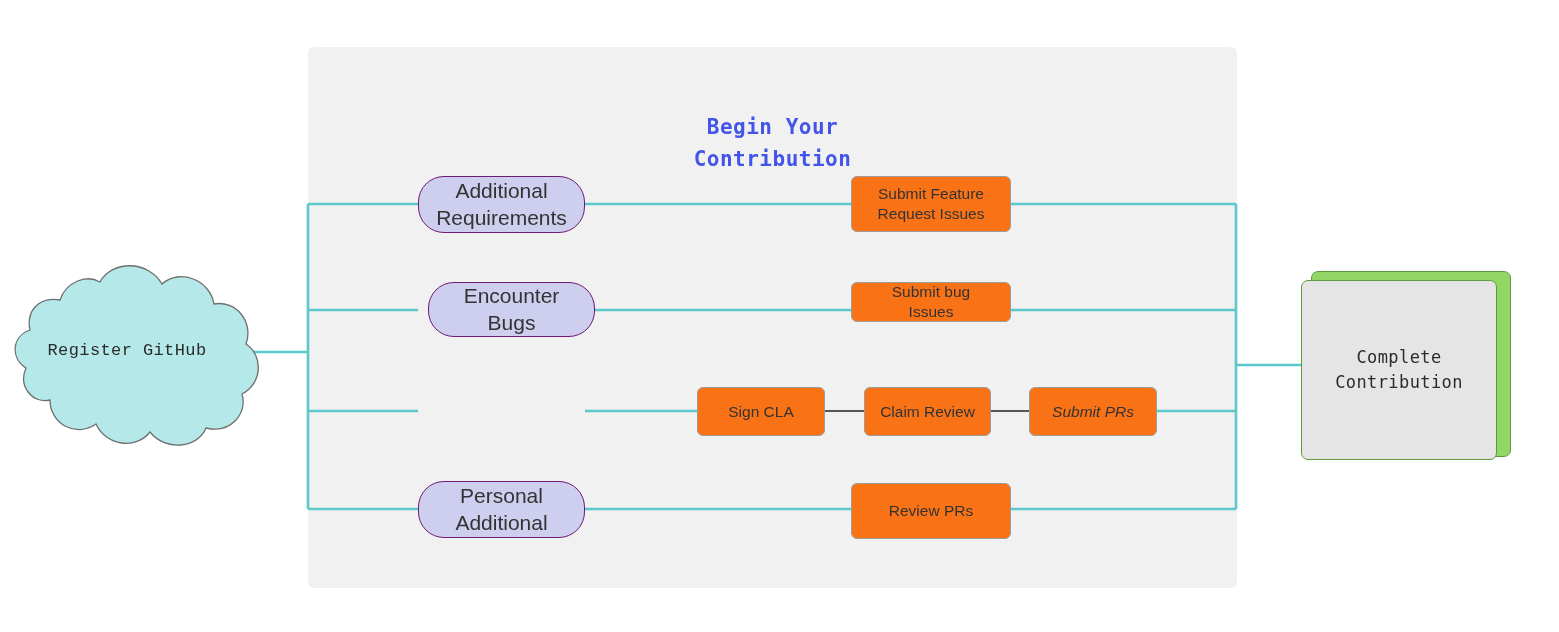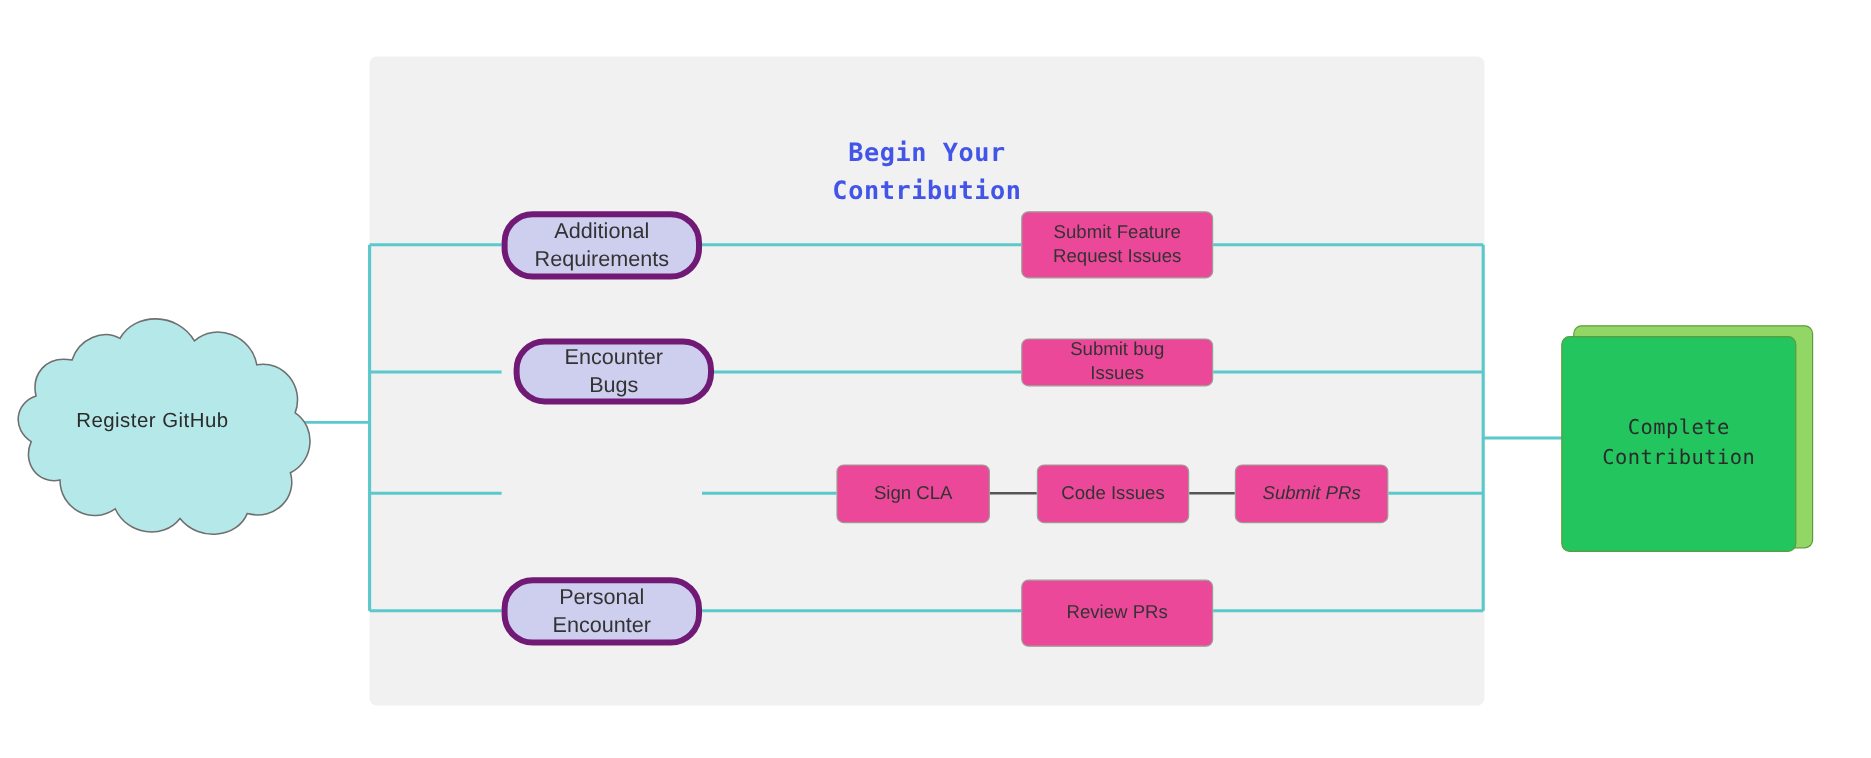--- a/index.html
+++ b/index.html
@@ -46,54 +46,54 @@
     font-weight: bold;
     letter-spacing: 0.5px;
     line-height: 1.5;
     color: #4355e8;
     white-space: pre-line;
     margin-top: 44px;
   }
   
   .cloud-label {
     position: absolute;
-    font-family: Liberation Sans, sans-serif;
+    font-family: Liberation Mono, monospace;
     font-size: 17px;
     color: #2b2b2b;
     text-align: center;
     letter-spacing: 0.4px;
     white-space: pre-line;
   }
   
   .box-purple {
     background: #ceceef;
-    border: 5px solid #701a75;
+    border: 1px solid #701a75;
     border-radius: 26px;
-    font-size: 18px;
+    font-size: 21px;
     color: #333333;
   }
   
   .box-cream {
-    background: #ec4899;
+    background: #f97316;
     border: 1.4px solid #9d9d96;
     border-radius: 6px;
     font-size: 15.5px;
     color: #333333;
     text-align: center;
   }
   
   .green-stack-back {
     position: absolute;
     background: #92d765;
     border: 1.4px solid #5e9b3c;
     border-radius: 7px;
   }
   .green-stack-front {
     position: absolute;
-    background: #22c55e;
+    background: #e5e5e5;
     border: 1.4px solid #5e9b3c;
     border-radius: 7px;
     display: flex;
     align-items: center;
     justify-content: center;
     text-align: center;
     font-family: "DejaVu Sans Mono", "Liberation Mono", monospace;
     font-size: 17px;
     letter-spacing: 0.4px;
     line-height: 1.5;
@@ -164,40 +164,40 @@
   <div class="node box-purple" style="left:418px; top:176px; width:167px; height:57px;">
     <span>Additional
 Requirements</span>
   </div>
   <div class="node box-purple" style="left:428px; top:282px; width:167px; height:55px;">
     <span>Encounter
 Bugs</span>
   </div>
   <div class="node box-purple" style="left:418px; top:481px; width:167px; height:57px;">
     <span>Personal
-Encounter</span>
+Additional</span>
   </div>
 
   <div class="node box-cream" style="left:851px; top:176px; width:160px; height:56px;">
     <span>Submit Feature
 Request Issues</span>
   </div>
   <div class="node box-cream" style="left:851px; top:282px; width:160px; height:40px;">
     <span>Submit bug
 Issues</span>
   </div>
   <div class="node box-cream" style="left:851px; top:483px; width:160px; height:56px;">
     <span>Review PRs</span>
   </div>
 
   <div class="node box-cream" style="left:697px; top:387px; width:128px; height:49px;">
     <span>Sign CLA</span>
   </div>
   <div class="node box-cream" style="left:864px; top:387px; width:127px; height:49px;">
-    <span>Code Issues</span>
+    <span>Claim Review</span>
   </div>
   <div class="node box-cream" style="left:1029px; top:387px; width:128px; height:49px;font-style:italic;">
     <span>Submit PRs</span>
   </div>
 
   <div class="green-stack-back" style="left:1311px; top:271px; width:198px; height:184px;"></div>
   <div class="green-stack-front" style="left:1301px; top:280px; width:196px; height:180px;">
     <span>Complete
 Contribution</span>
   </div>

